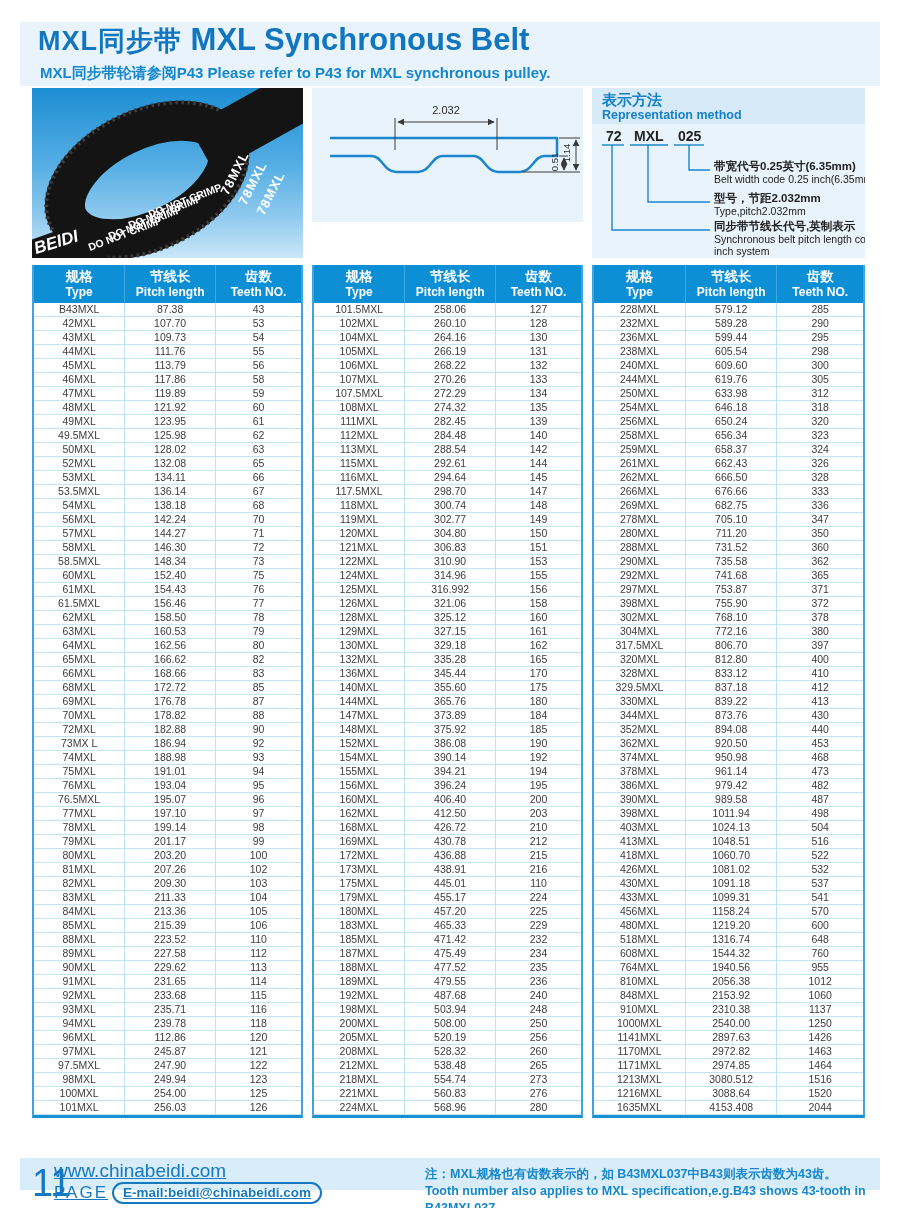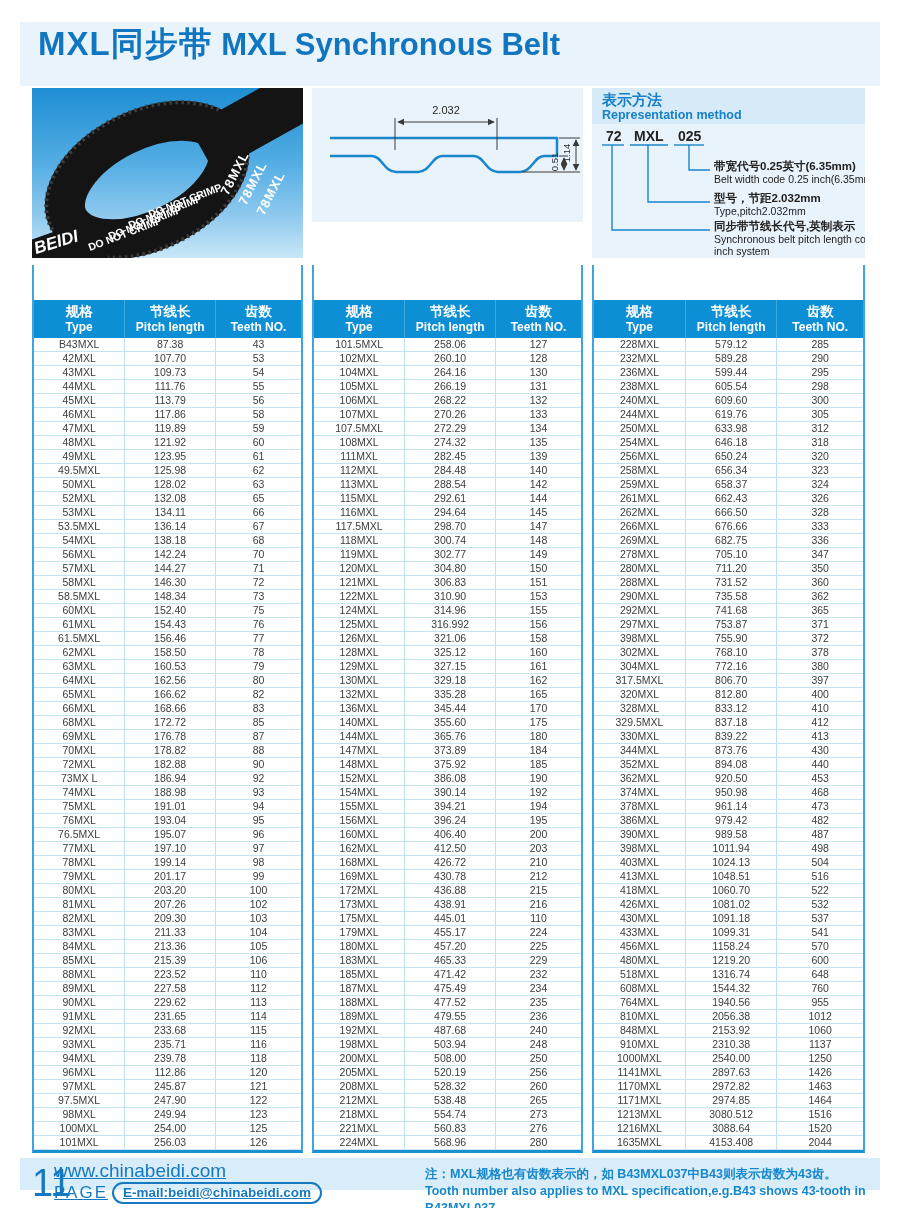--- a/index.html
+++ b/index.html
@@ -7,21 +7,21 @@
   #page {
     position:relative; width:900px; height:1208px; background:#ffffff;
     overflow:hidden;
   }
   
   .title-band {
     position:absolute; left:20px; top:22px; width:860px; height:64px;
     background:#e8f3fb;
   }
   .title-line { position:absolute; left:18px; top:0px; white-space:nowrap; }
-  .title-cn { font-size:33px; font-weight:bold; color:#1176bf; letter-spacing:1px; }
+  .title-cn { font-size:27px; font-weight:bold; color:#1176bf; letter-spacing:1px; }
   .title-en { font-size:31px; font-weight:600; color:#1176bf; }
   .subtitle { position:absolute; left:20px; top:42px; font-size:15px; font-weight:bold; color:#1587cd; }
 
   
   .panel { position:absolute; top:88px; height:170px; }
   .panel-header { height:36px; background:#d7eaf8; padding:3px 0 0 10px; }
   .panel-header .cn { font-size:15px; font-weight:bold; color:#1681c8; line-height:17px; }
   .panel-header .en { font-size:12.5px; font-weight:bold; color:#1681c8; line-height:14px; }
   .panel-body { height:134px; background:#e8f3fb; position:relative; }
 
@@ -35,21 +35,21 @@
 
   
   .belt-table-wrap {
     position:absolute; top:265px;
     border-left:2px solid #3fa5de; border-right:2px solid #3fa5de;
     border-bottom:3px solid #1a8fd1;
   }
   .t1 { left:32px;  width:271px; }
   .t2 { left:312px; width:271px; }
   .t3 { left:592px; width:273px; }
-  table { border-collapse:collapse; table-layout:fixed; width:100%;margin-top:35px; }
+  table { border-collapse:collapse; table-layout:fixed; width:100%; }
   th {
     background:#0d8fd6; color:#ffffff; font-weight:bold;
     height:38px; padding:0; vertical-align:middle;
   }
   th .cn { font-size:13.5px; line-height:17px; }
   th .en { font-size:12px; line-height:15px; font-weight:bold; }
   th + th { border-left:1px solid #3fa7e0; }
   td {
     height:13.5px; font-size:10.5px; line-height:13px; color:#3c3c3c;
     text-align:center; padding:0; border-bottom:1px solid #c3e3f6;
@@ -80,20 +80,21 @@
 </style>
 </head>
 <body>
 
 <div id="page">
 
   <div class="title-band">
     <div class="title-line">
       <span class="title-cn">MXL同步带</span><span class="title-en"> MXL Synchronous Belt</span>
     </div>
+    <div class="subtitle">MXL同步带轮请参阅P43  Please refer to P43 for MXL synchronous pulley.</div>
   </div>
 
   <div class="photo-panel">
     <svg width="271" height="170" viewBox="0 0 271 170">
 
       <g transform="rotate(-26 115 92)">
         <ellipse cx="115" cy="92" rx="88" ry="50" fill="none" stroke="#141414" stroke-width="40"></ellipse>
         <ellipse cx="115" cy="92" rx="107" ry="69" fill="none" stroke="#3d3d3d" stroke-width="4" stroke-dasharray="2.5 3.5"></ellipse>
       </g>
 

